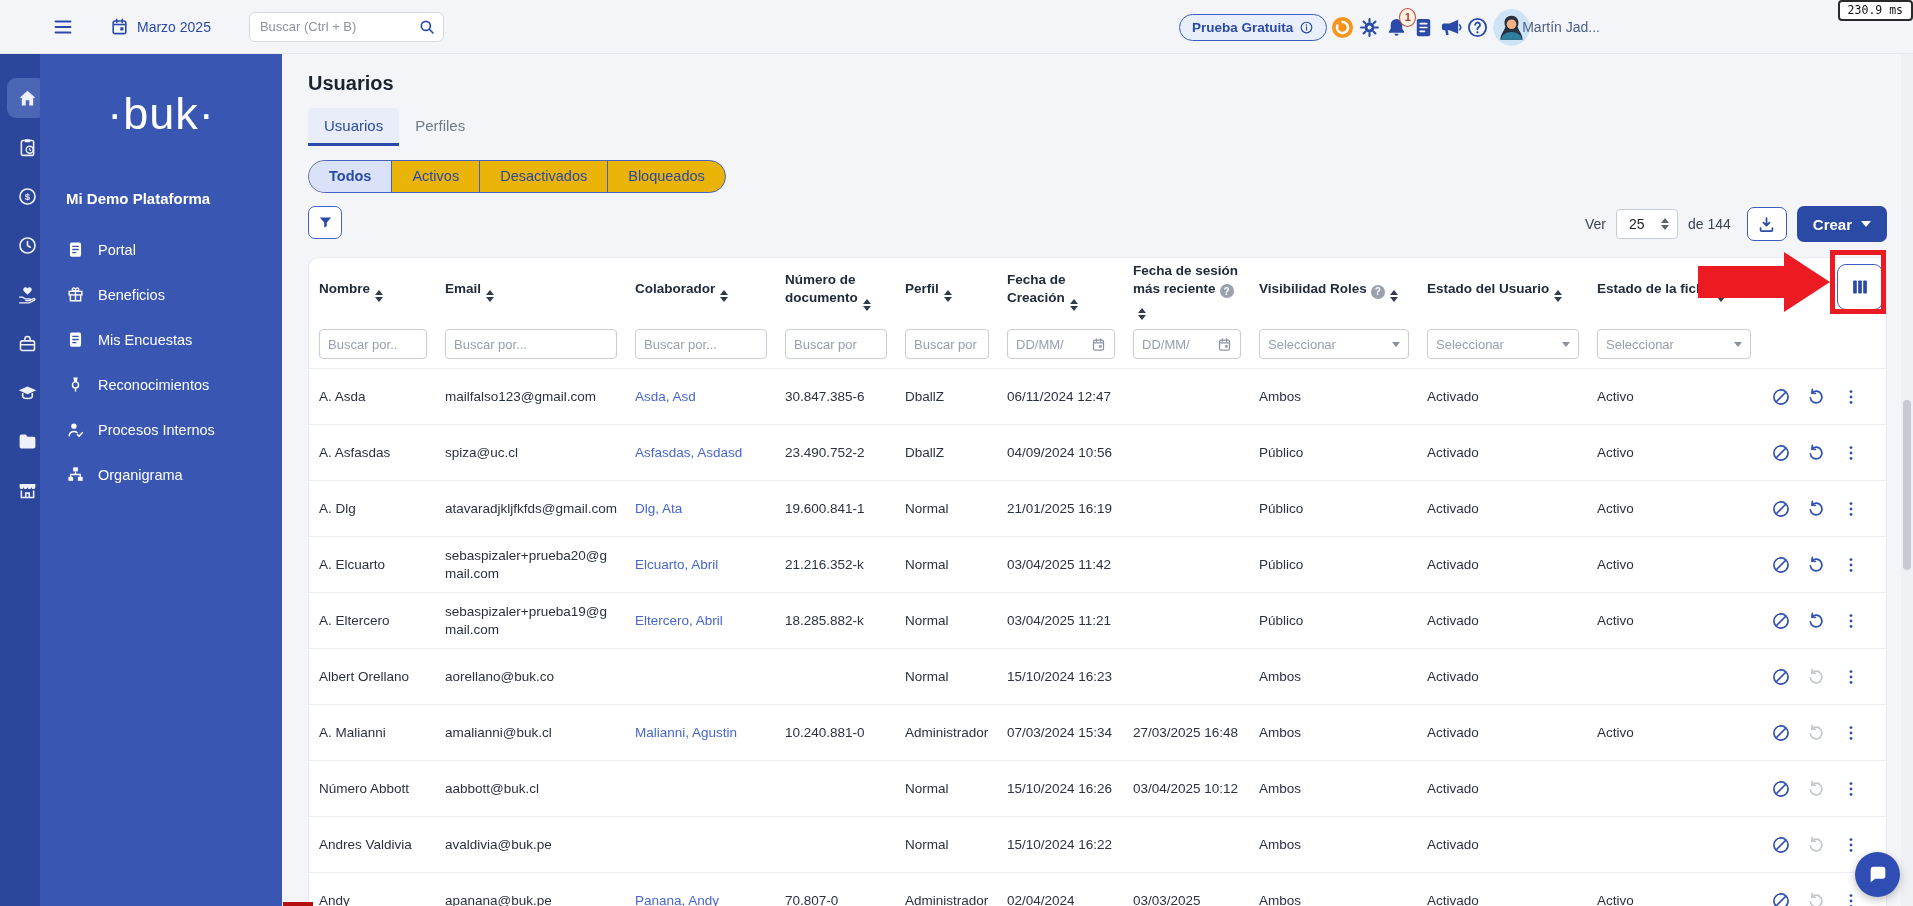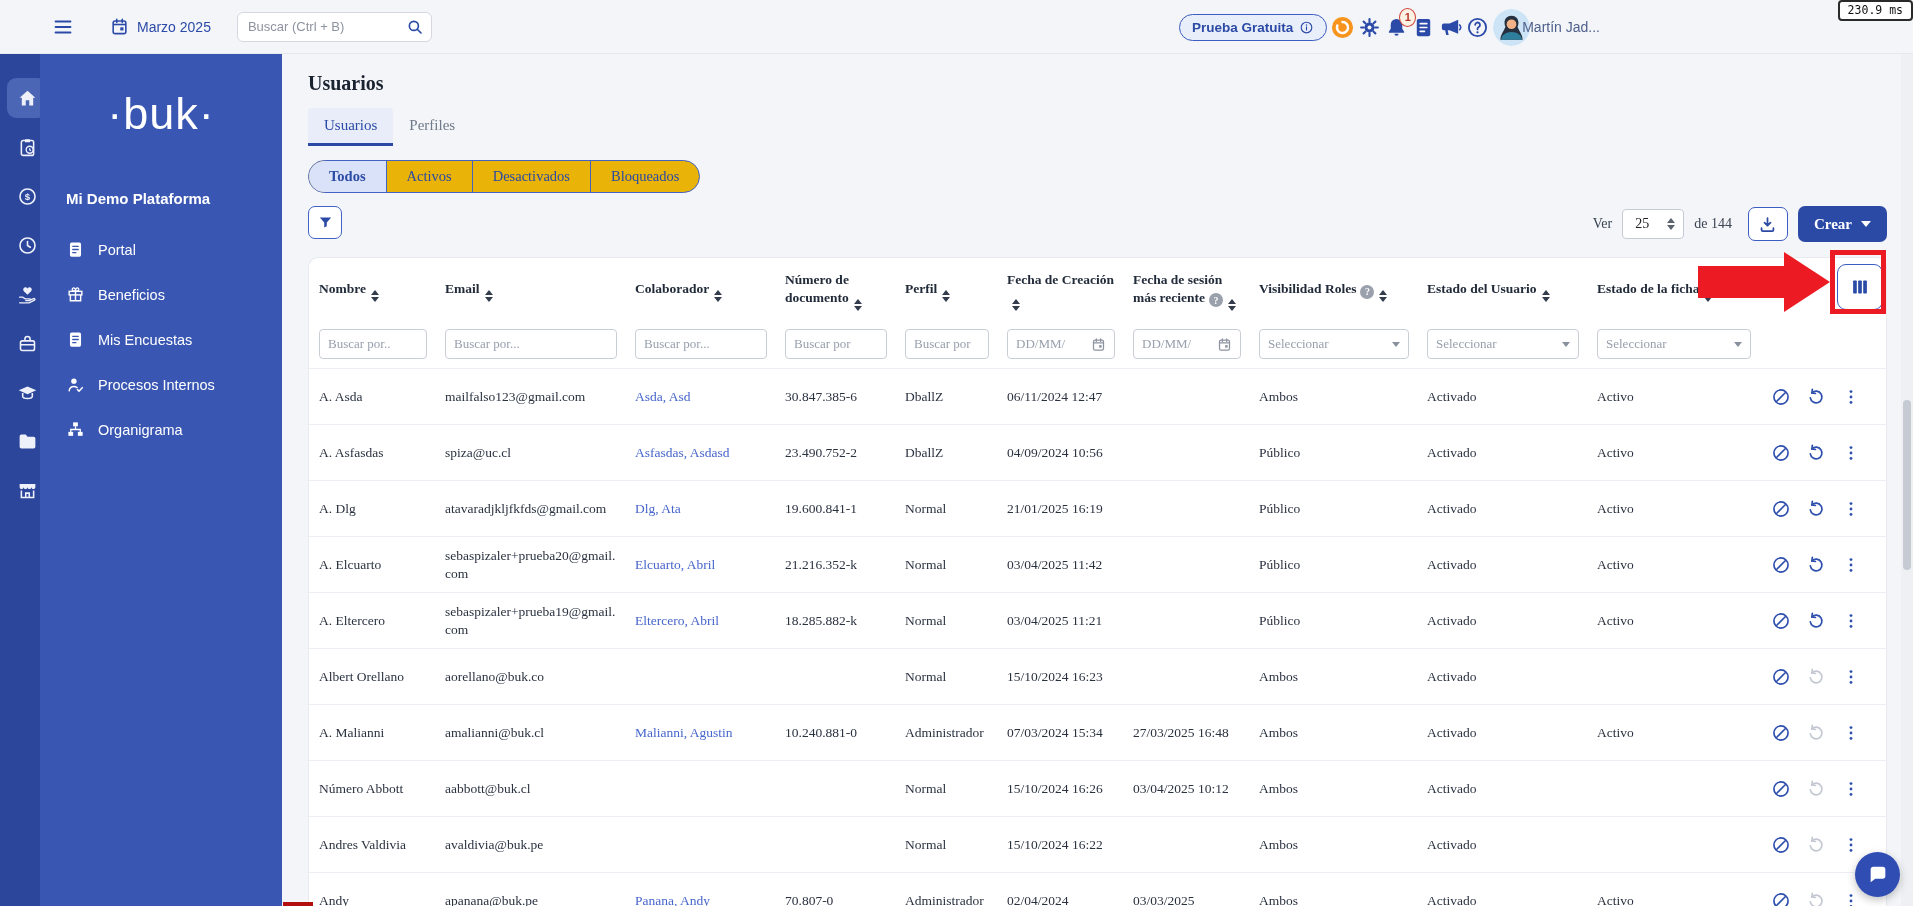--- a/index.html
+++ b/index.html
@@ -9,21 +9,21 @@
 
   
   .topbar { position:absolute; top:0; left:0; right:0; height:54px; background:#f3f5f9;
             border-bottom:1px solid #e6e8ef; display:flex; align-items:center; z-index:30;padding-left:32px; }
   .tb-left { display:flex; align-items:center; padding-left:16px; }
   .hamburger { width:30px; height:30px; color:#2b4aa8; display:flex; align-items:center; justify-content:center; cursor:pointer; }
   .hamburger svg { width:22px; height:22px; }
   .date-group { display:flex; align-items:center; gap:8px; margin-left:32px; color:#2b4aa8; }
   .date-group .dicon svg { width:19px; height:19px; }
   .date-label { font-size:14px; font-weight:500; }
-  .searchbox { position:relative; margin-left:26px; width:195px; height:30px; }
+  .searchbox { position:relative; margin-left:38px; width:195px; height:30px; }
   .searchbox input { width:100%; height:100%; border:1px solid #d5d8e0; border-radius:6px; background:#fff;
                      padding:0 30px 0 10px; font-size:13px; color:#333; font-family:inherit; }
   .searchbox input::placeholder { color:#8d93a0; }
   .searchbox .sicon { position:absolute; right:8px; top:6px; width:18px; height:18px; color:#2b4aa8; }
   .tb-right { position:absolute; right:313px; top:0; height:54px; display:flex; align-items:center; gap:4px; }
   .trial-pill { display:flex; align-items:center; gap:6px; height:27px; padding:0 12px; border:1.5px solid #3b5cc0;
                 border-radius:15px; background:#e9eefb; color:#2b4aa5; font-size:13.5px; font-weight:bold; cursor:pointer; }
   .trial-pill .iicon svg { width:15px; height:15px; }
   .tb-ic { width:23px; height:23px; color:#2b4aa8; cursor:pointer; position:relative; }
   .tb-ic svg { width:100%; height:100%; }
@@ -45,21 +45,21 @@
   .sidepanel { position:absolute; top:54px; left:40px; width:242px; bottom:0; background:#3956b2; z-index:20; }
   .buk-logo { text-align:center; margin-top:34px; font-size:45px; font-weight:500; color:#fff; letter-spacing:1px; }
   .company { margin:50px 0 0 26px; font-size:15px; font-weight:bold; color:#fff; }
   .side-menu { margin-top:20px; }
   .menu-item { display:flex; align-items:center; gap:13px; padding:13px 10px 13px 26px; color:#fff;
                font-size:14.5px; font-weight:500; cursor:pointer; }
   .menu-item .micon { width:19px; height:19px; flex:0 0 19px; }
   .menu-item svg { width:19px; height:19px; }
 
   
-  .main { position:absolute; top:54px; left:296px; right:0; bottom:0; padding:16px 26px 0 12px;font-family:Liberation Serif, serif; }
+  .main { position:absolute; top:54px; left:296px; right:0; bottom:0; padding:16px 26px 0 12px; }
   .page-title { font-size:20px; font-weight:bold; color:#1b2330; line-height:26px; }
   .tabs { display:flex; margin-top:12px; height:38px; }
   .tab { padding:9px 16px 6px; font-size:15px; color:#707a88; cursor:pointer; border-bottom:3px solid transparent; }
   .tab.active { color:#2b4aa5; font-weight:500; background:#e8edf9; border-bottom:3px solid #2b4aa5; border-radius:4px 4px 0 0; }
   .pills { display:inline-flex; margin-top:14px; height:33px; border:1.5px solid #4262c4; border-radius:17px;
            overflow:hidden; background:#eab308; }
   .pill { padding:0 20px; line-height:30px; font-size:14.5px; color:#2b4aa5; border-right:1.5px solid #4262c4; cursor:pointer; }
   .pill:last-child { border-right:none; }
   .pill.active { background:#d9e2f8; font-weight:bold; }
   .controls { display:flex; align-items:flex-start; margin-top:13px; height:36px; }
@@ -332,20 +332,30 @@
           <svg viewBox="0 0 24 24">
             <rect x="5" y="3" width="14" height="18" rx="2" fill="currentColor"></rect>
             <path d="M8.5 8h7M8.5 12h7M8.5 16h4" stroke="#3956b2" stroke-width="1.6" stroke-linecap="round"></path>
           </svg>
         </span>
         <span>Mis Encuestas</span>
       </div>
       <div class="menu-item">
         <span class="micon">
           <svg viewBox="0 0 24 24">
+            <path fill="currentColor" d="M9.3 3h5.4l-1 5.4h-3.4z"></path>
+            <circle cx="12" cy="12.5" r="3.8" fill="none" stroke="currentColor" stroke-width="1.8"></circle>
+            <path d="M12 16.5V21" stroke="currentColor" stroke-width="1.8"></path>
+          </svg>
+        </span>
+        <span>Reconocimientos</span>
+      </div>
+      <div class="menu-item">
+        <span class="micon">
+          <svg viewBox="0 0 24 24">
             <circle cx="10" cy="7.8" r="3.4" fill="currentColor"></circle>
             <path d="M4 20c.5-3.5 3-5.5 6-5.5 1.5 0 2.9.5 4 1.4" fill="none" stroke="currentColor" stroke-width="1.8" stroke-linecap="round"></path>
             <path d="M14.5 18.5l2 2 4-4.5" fill="none" stroke="currentColor" stroke-width="1.9" stroke-linecap="round"></path>
           </svg>
         </span>
         <span>Procesos Internos</span>
       </div>
       <div class="menu-item">
         <span class="micon">
           <svg viewBox="0 0 24 24">

